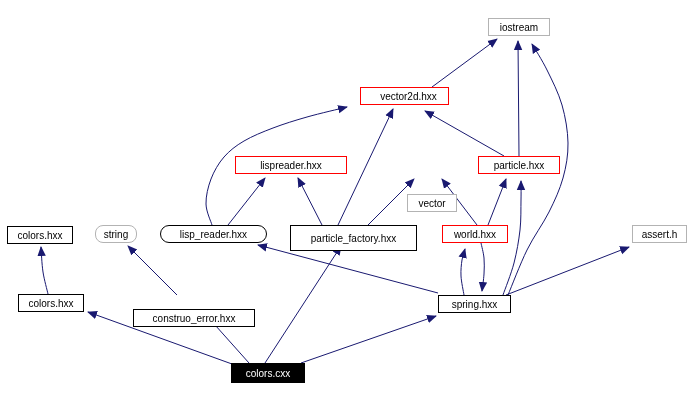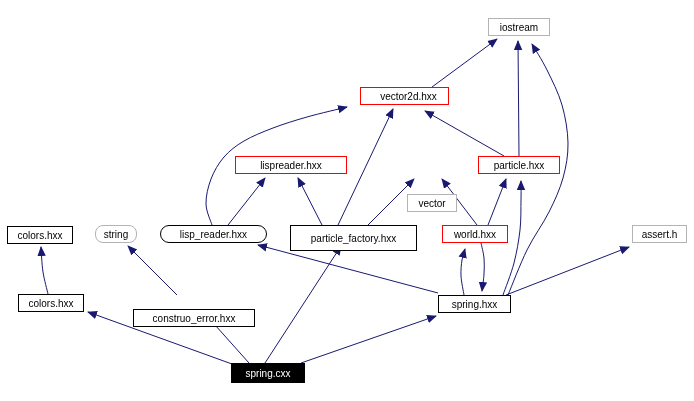--- a/index.html
+++ b/index.html
@@ -84,15 +84,15 @@
       <div class="node" style="left: 478px; top: 156px; width: 82px; height: 18px; border-color: rgb(255, 0, 0);">particle.hxx</div>
       <div class="node" style="left: 7px; top: 226px; width: 66px; height: 18px; border-color: rgb(0, 0, 0);">colors.hxx</div>
       <div class="node" style="left: 95px; top: 225px; width: 42px; height: 18px; border-color: rgb(179, 179, 179); border-radius: 8px;">string</div>
       <div class="node" style="left: 160px; top: 225px; width: 107px; height: 18px; border-color: rgb(0, 0, 0); border-radius: 9px;">lisp_reader.hxx</div>
       <div class="node" style="left: 290px; top: 225px; width: 127px; height: 26px; border-color: rgb(0, 0, 0); text-align: center;">particle_factory.hxx</div>
       <div class="node" style="left: 442px; top: 225px; width: 66px; height: 18px; border-color: rgb(255, 0, 0);">world.hxx</div>
       <div class="node" style="left: 632px; top: 225px; width: 55px; height: 18px; border-color: rgb(179, 179, 179);">assert.h</div>
       <div class="node" style="left: 18px; top: 294px; width: 66px; height: 18px; border-color: rgb(0, 0, 0);">colors.hxx</div>
       <div class="node" style="left: 133px; top: 295px; width: 122px; height: 18px; border-color: rgb(0, 0, 0); margin-top: 14px;">construo_error.hxx</div>
       <div class="node" style="left: 438px; top: 295px; width: 73px; height: 18px; border-color: rgb(0, 0, 0);">spring.hxx</div>
-      <div class="node" style="left: 231px; top: 363px; width: 74px; height: 20px; border-color: rgb(0, 0, 0); background: rgb(0, 0, 0); color: rgb(255, 255, 255);">spring.cxx</div>
+      <div class="node" style="left: 231px; top: 363px; width: 74px; height: 20px; border-color: rgb(0, 0, 0); background: rgb(0, 0, 0); color: rgb(255, 255, 255);">colors.cxx</div>
     </div>
 </div>
 
 </body></html>

